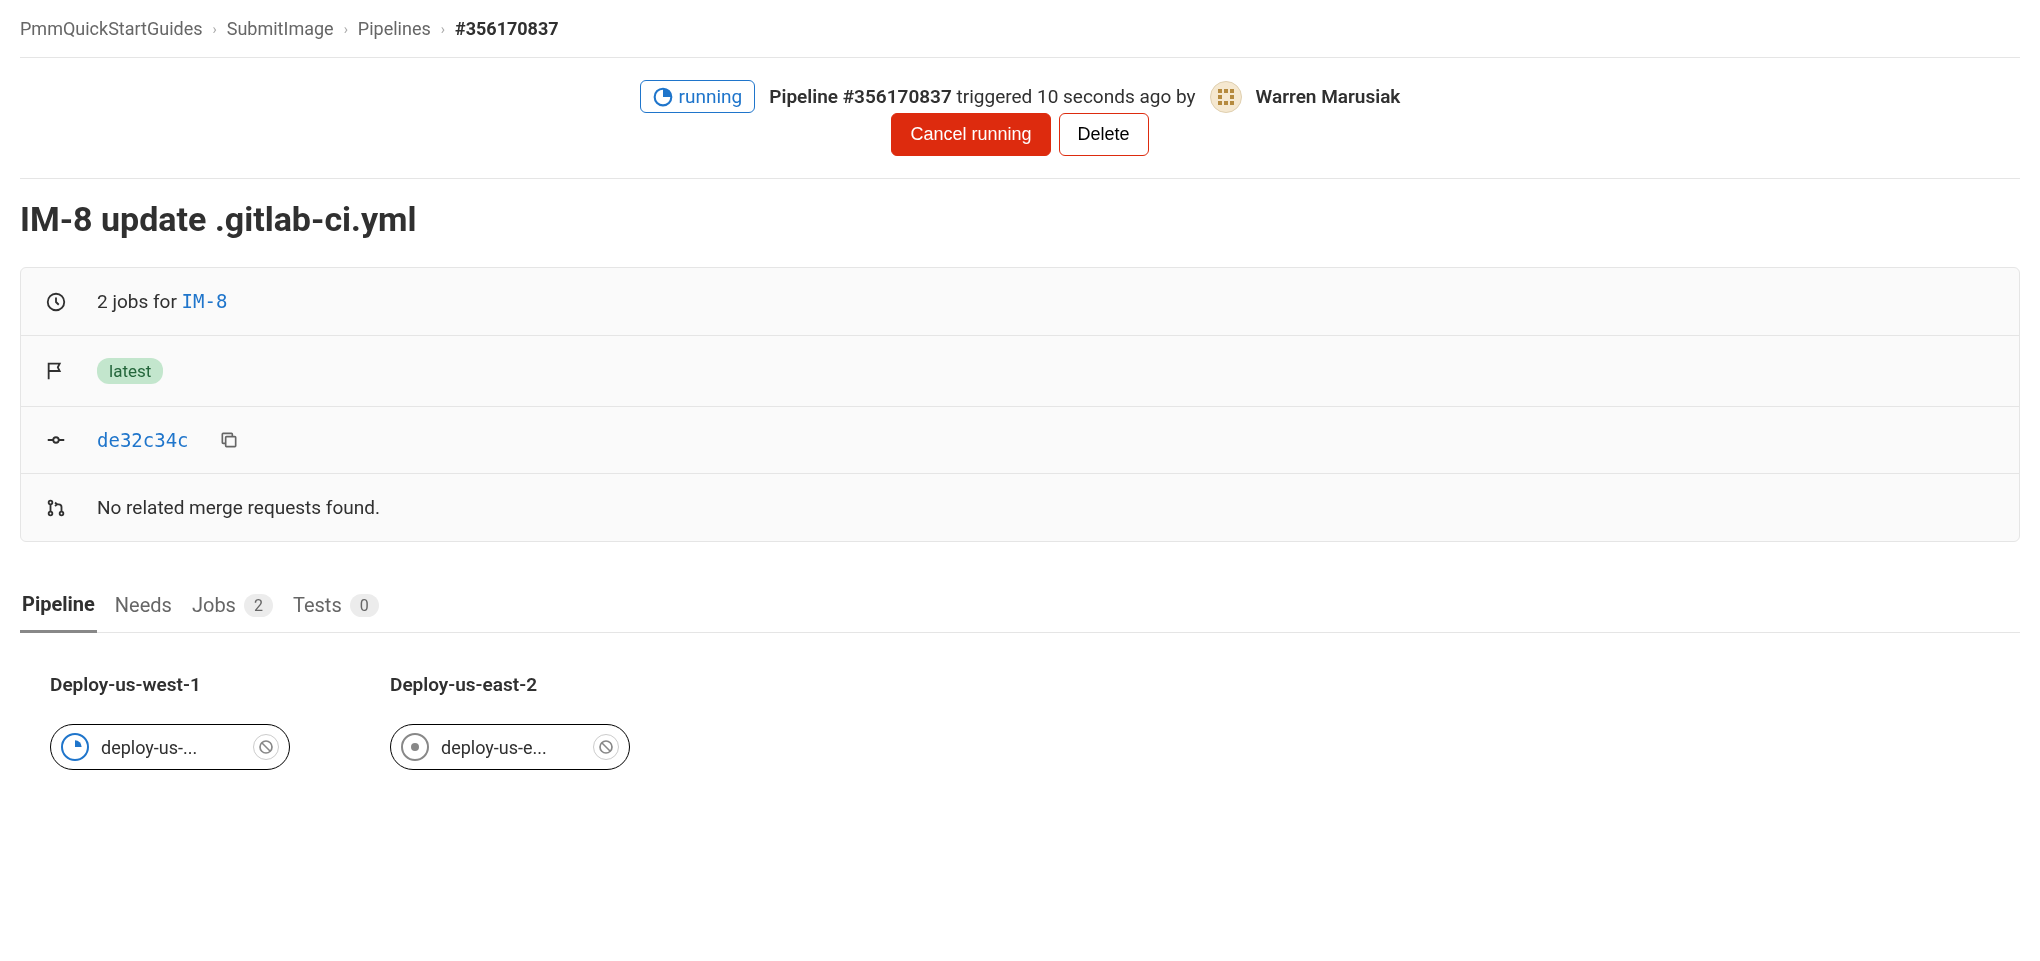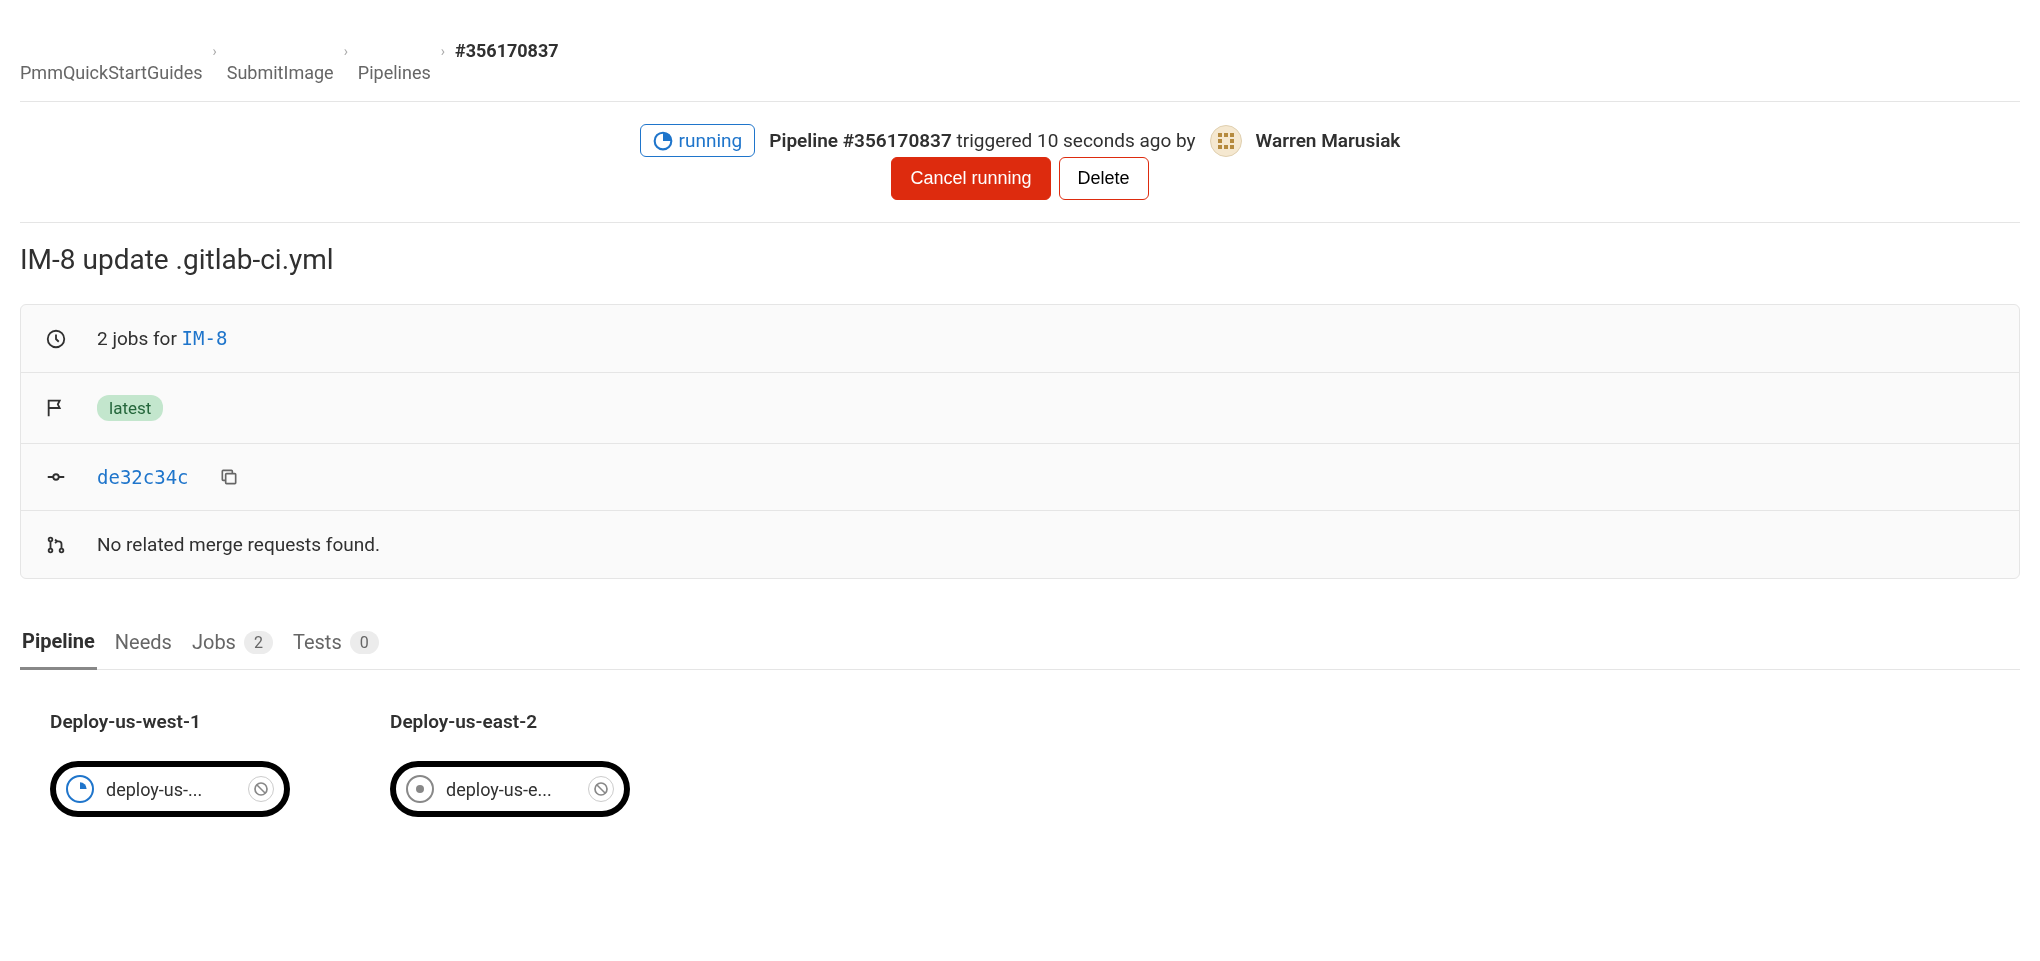--- a/index.html
+++ b/index.html
@@ -17,21 +17,20 @@
       display: flex;
       align-items: center;
       gap: 10px;
       padding: 18px 0;
       font-size: 18px;
       color: #666;
     }
     .breadcrumb a {
       color: #666;
       text-decoration: none;
-      margin-top: 44px;
     }
     .breadcrumb .current {
       font-weight: 700;
       color: #303030;
     }
     .breadcrumb .sep {
       color: #aaa;
       font-size: 14px;
     }
     hr.divider {
@@ -105,22 +104,22 @@
       background: #dd2b0e;
       color: #fff;
       border-color: #dd2b0e;
     }
     .btn-danger-outline {
       background: #fff;
       color: #000000;
       border-color: #dd2b0e;
     }
     h1.page-title {
-      font-size: 28px;
-      font-weight: 400;
+      font-size: 34px;
+      font-weight: 700;
       color: #303030;
       margin: 20px 0 28px 0;
     }
     .summary-box {
       border: 1px solid #e5e5e5;
       border-radius: 6px;
       background: #fafafa;
     }
     .summary-row {
       display: flex;
@@ -196,21 +195,21 @@
       width: 240px;
     }
     .stage-title {
       font-size: 19px;
       font-weight: 600;
       margin-bottom: 28px;
     }
     .job-pill {
       display: flex;
       align-items: center;
-      border: 6px solid #000000;
+      border: 1px solid #000000;
       border-radius: 30px;
       padding: 8px 10px;
       gap: 12px;
       background: #fff;
     }
     .job-status {
       width: 28px;
       height: 28px;
       border-radius: 50%;
       display: flex;

